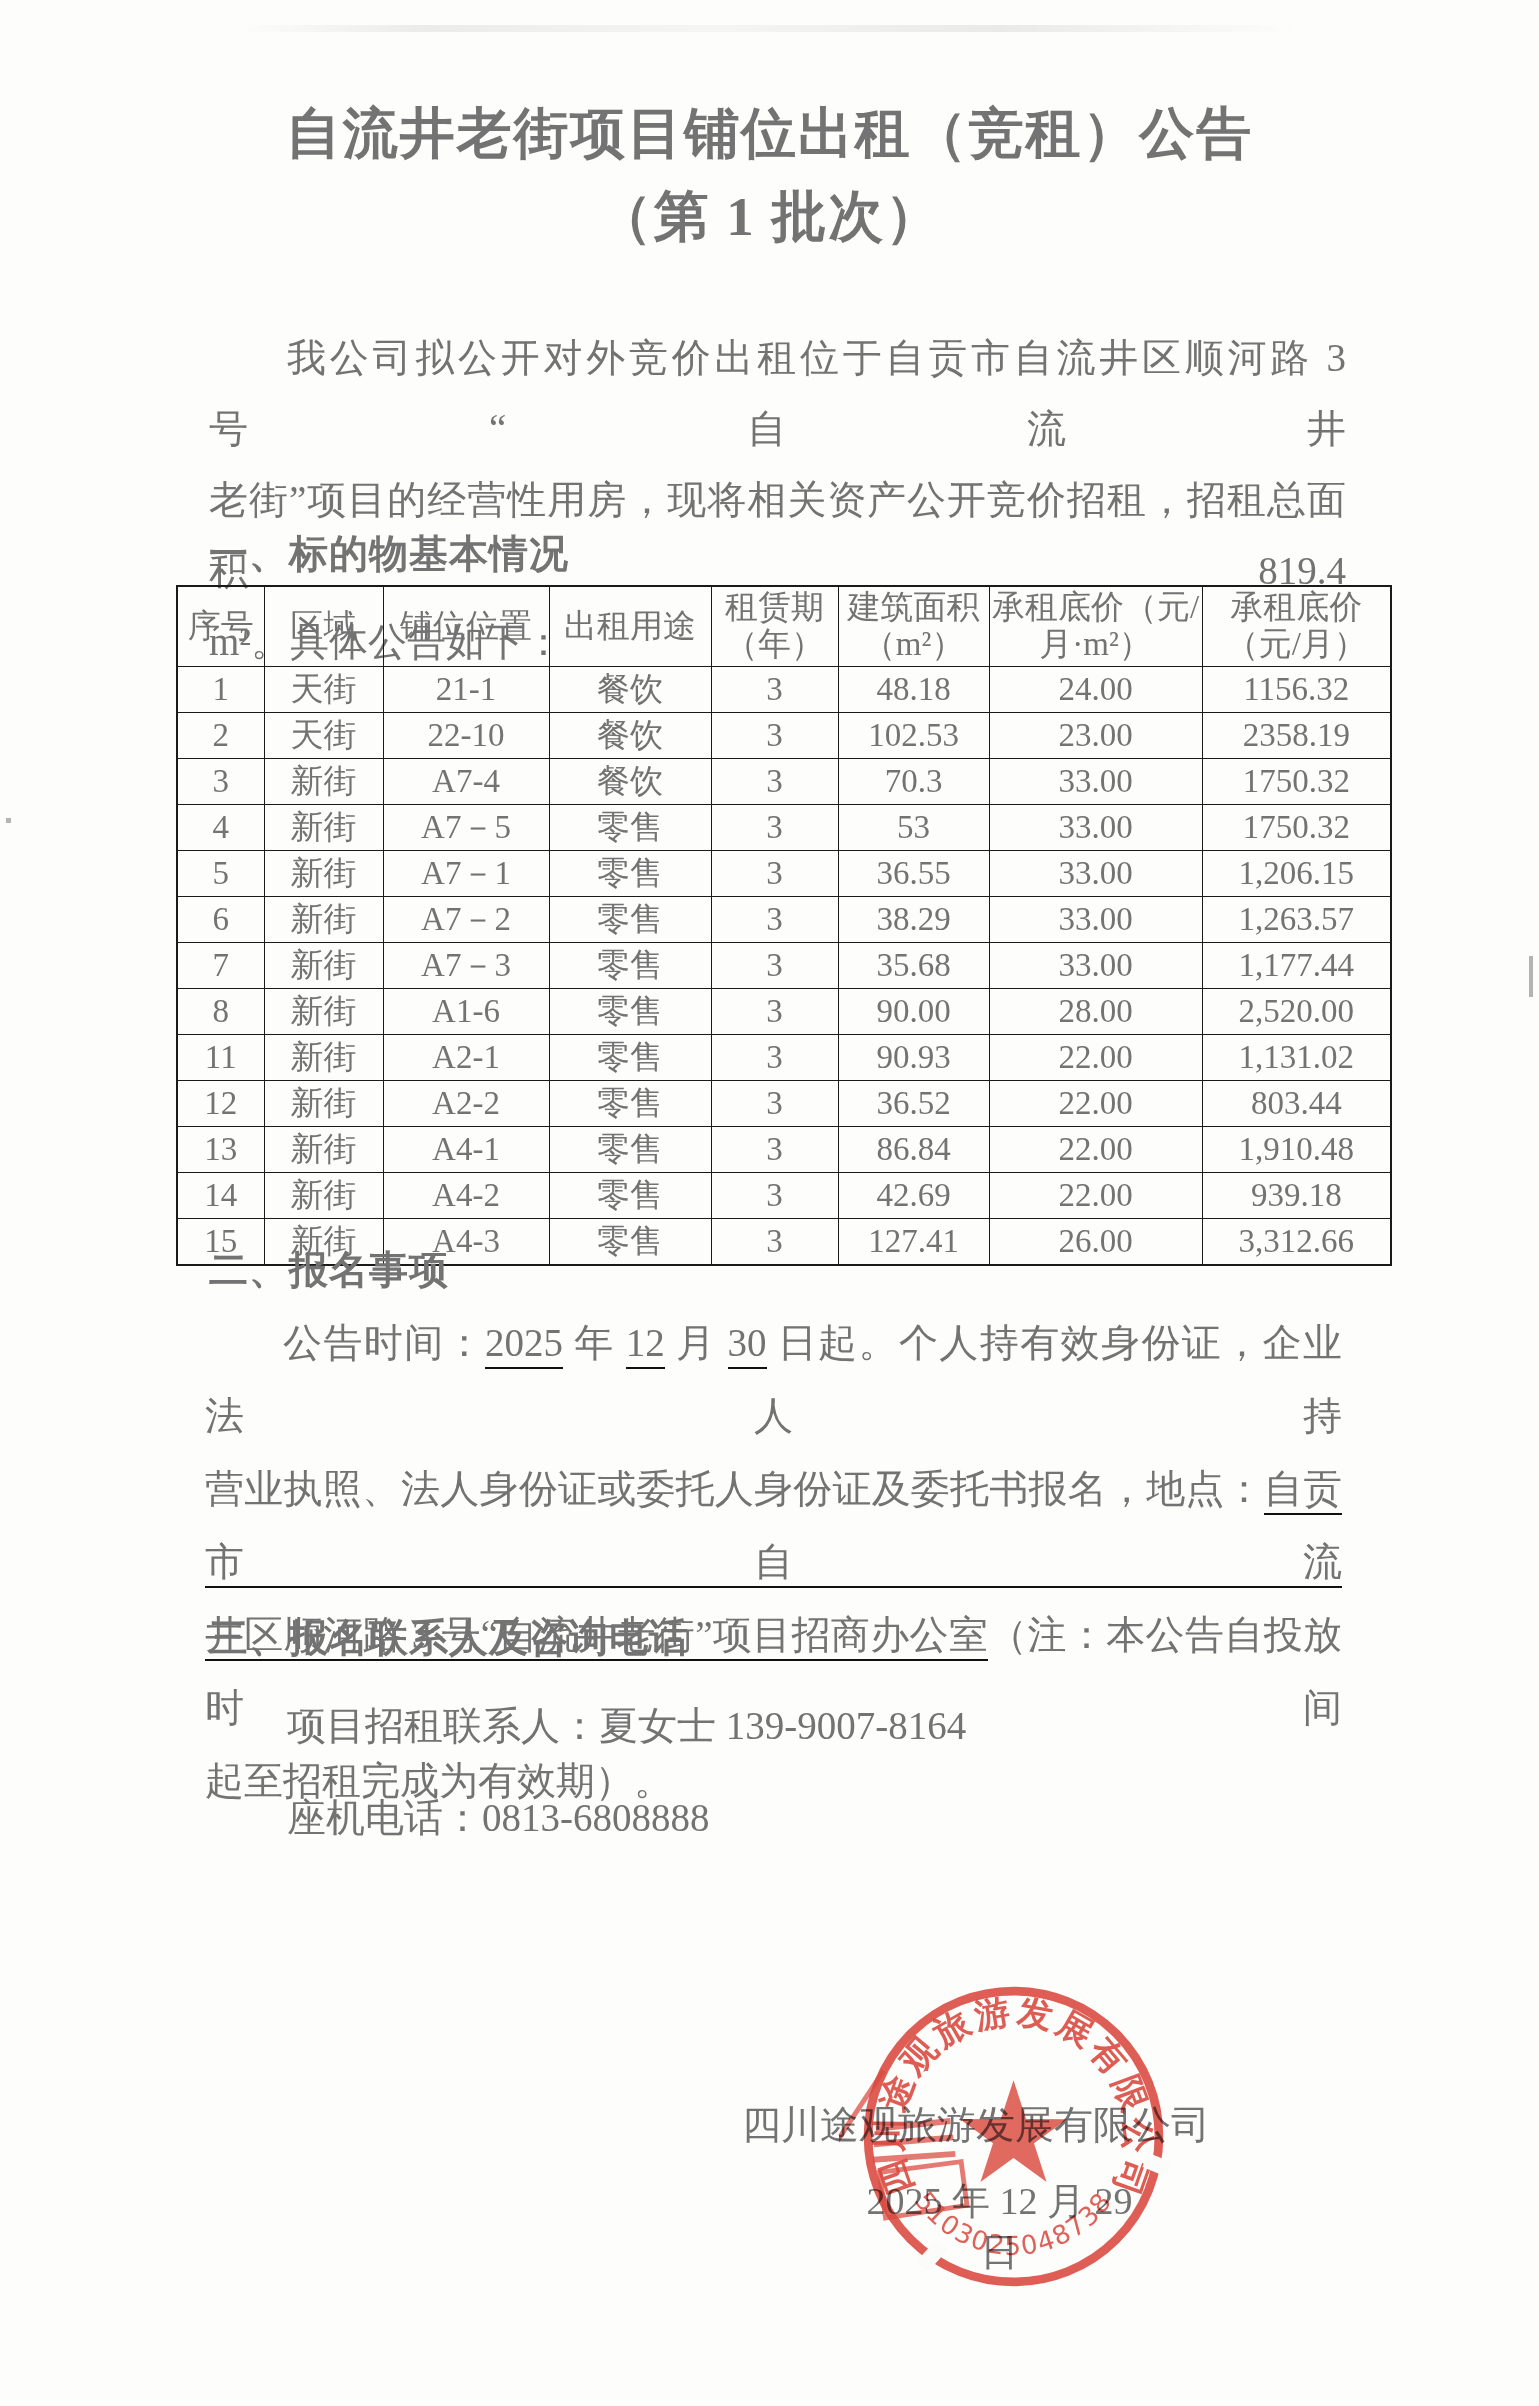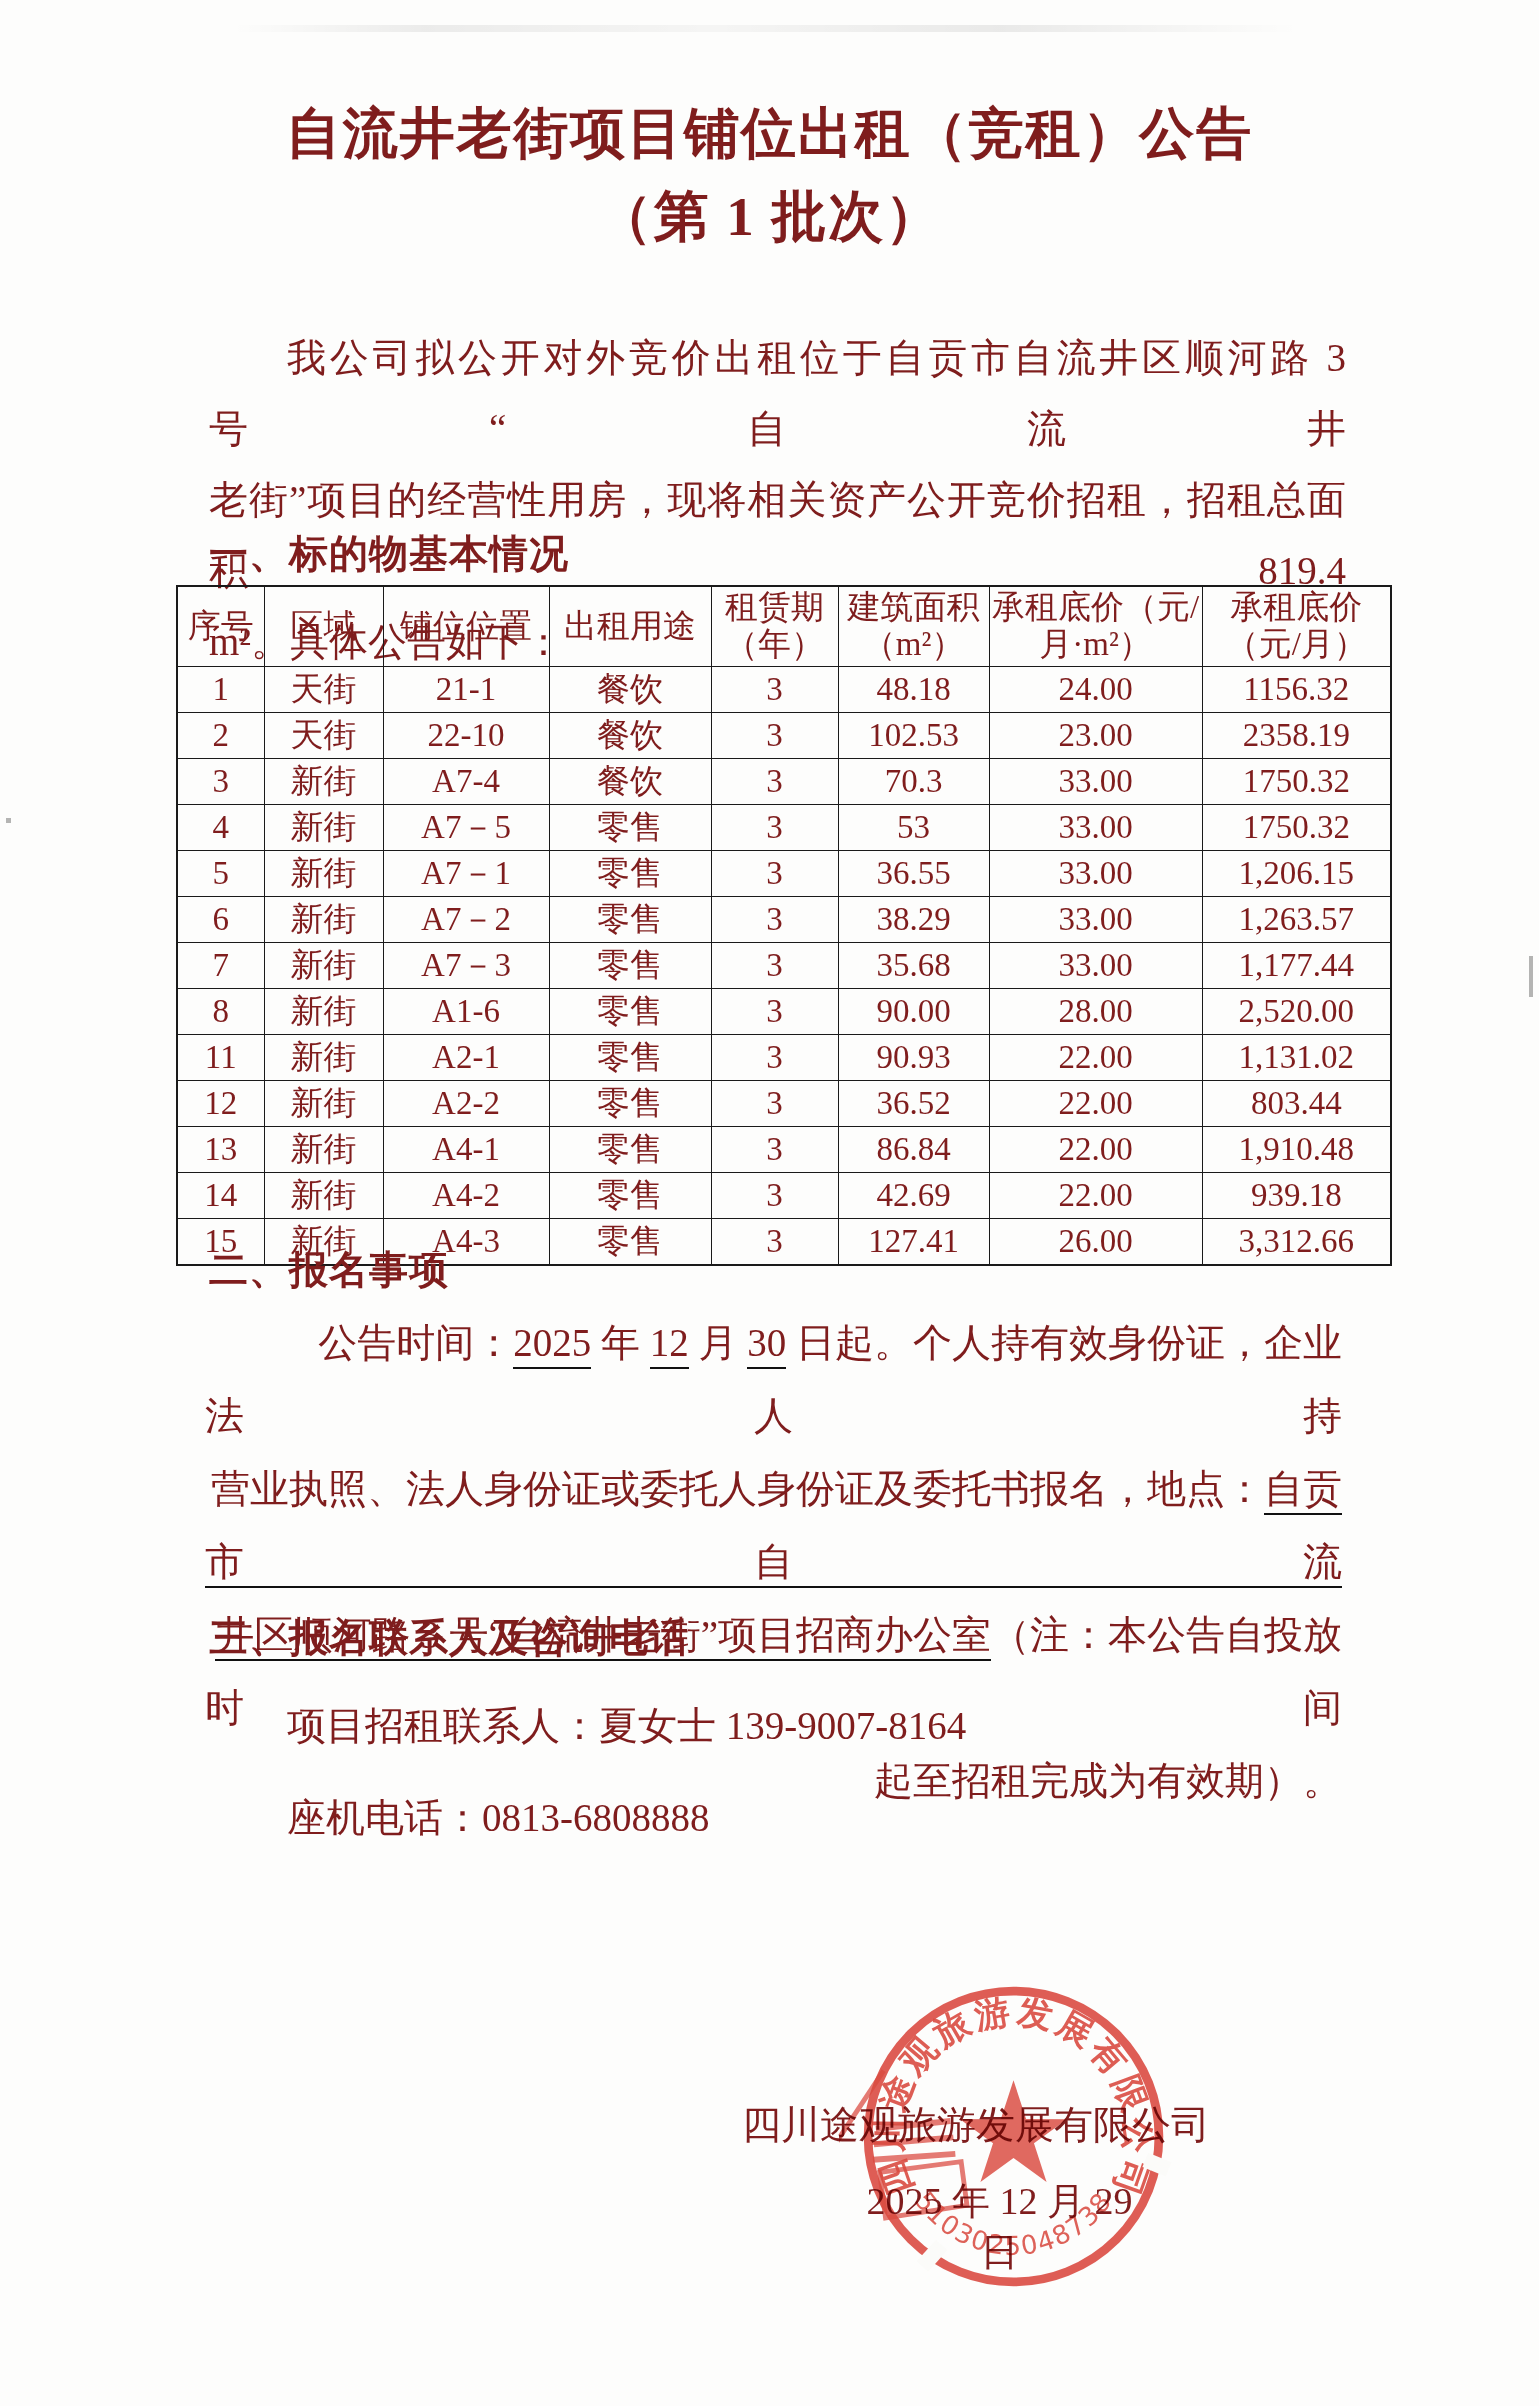--- a/index.html
+++ b/index.html
@@ -1,28 +1,28 @@
 <!DOCTYPE html>
 <html><head>
 <meta charset="utf-8">
 <style>
   html,body{margin:0;padding:0;background:#ffffff;}
   .page{position:relative;width:1539px;height:2407px;background:#fdfdfc;overflow:hidden;
-        font-family:"Liberation Serif","DejaVu Serif",serif;color:#7f1d1d;}
+        font-family:"Liberation Serif","DejaVu Serif",serif;color:#737373;}
   .scan-smudge{position:absolute;left:233px;top:25px;width:1067px;height:6.8px;
         background:linear-gradient(90deg,rgba(0,0,0,0) 0%,rgba(0,0,0,.07) 18%,rgba(0,0,0,.03) 45%,rgba(0,0,0,.08) 72%,rgba(0,0,0,0) 100%);
         border-radius:3.9px;}
   .speck{position:absolute;background:rgba(90,90,90,.45);}
   .title1{position:absolute;left:0;top:97px;width:100%;margin:0;text-align:center;
         font-size:55px;font-weight:bold;letter-spacing:1.9px;}
   .title2{position:absolute;left:0;top:180px;width:100%;margin:0;text-align:center;
         font-size:55px;font-weight:bold;letter-spacing:1.9px;}
   .intro{position:absolute;left:209px;top:322px;width:1137px;}
   .line{font-size:39px;line-height:71px;white-space:nowrap;}
-  .para .line{line-height:73px;white-space:normal;text-align:right;}
+  .para .line{line-height:73px;white-space:normal;}
   .intro .line{white-space:normal;}
   .fill{text-align:justify;text-align-last:justify;}
   .indent{text-indent:78px;}
   .h{position:absolute;left:209px;font-family:"DejaVu Sans","Liberation Sans",sans-serif;
      font-weight:bold;font-size:39px;letter-spacing:1px;}
   .h1pos{top:527px;}
   .h2pos{top:1243px;}
   .h3pos{top:1611px;}
   .h4pos{top:1859px;}
   .p2pos{position:absolute;left:205px;top:1306px;width:1137px;}

